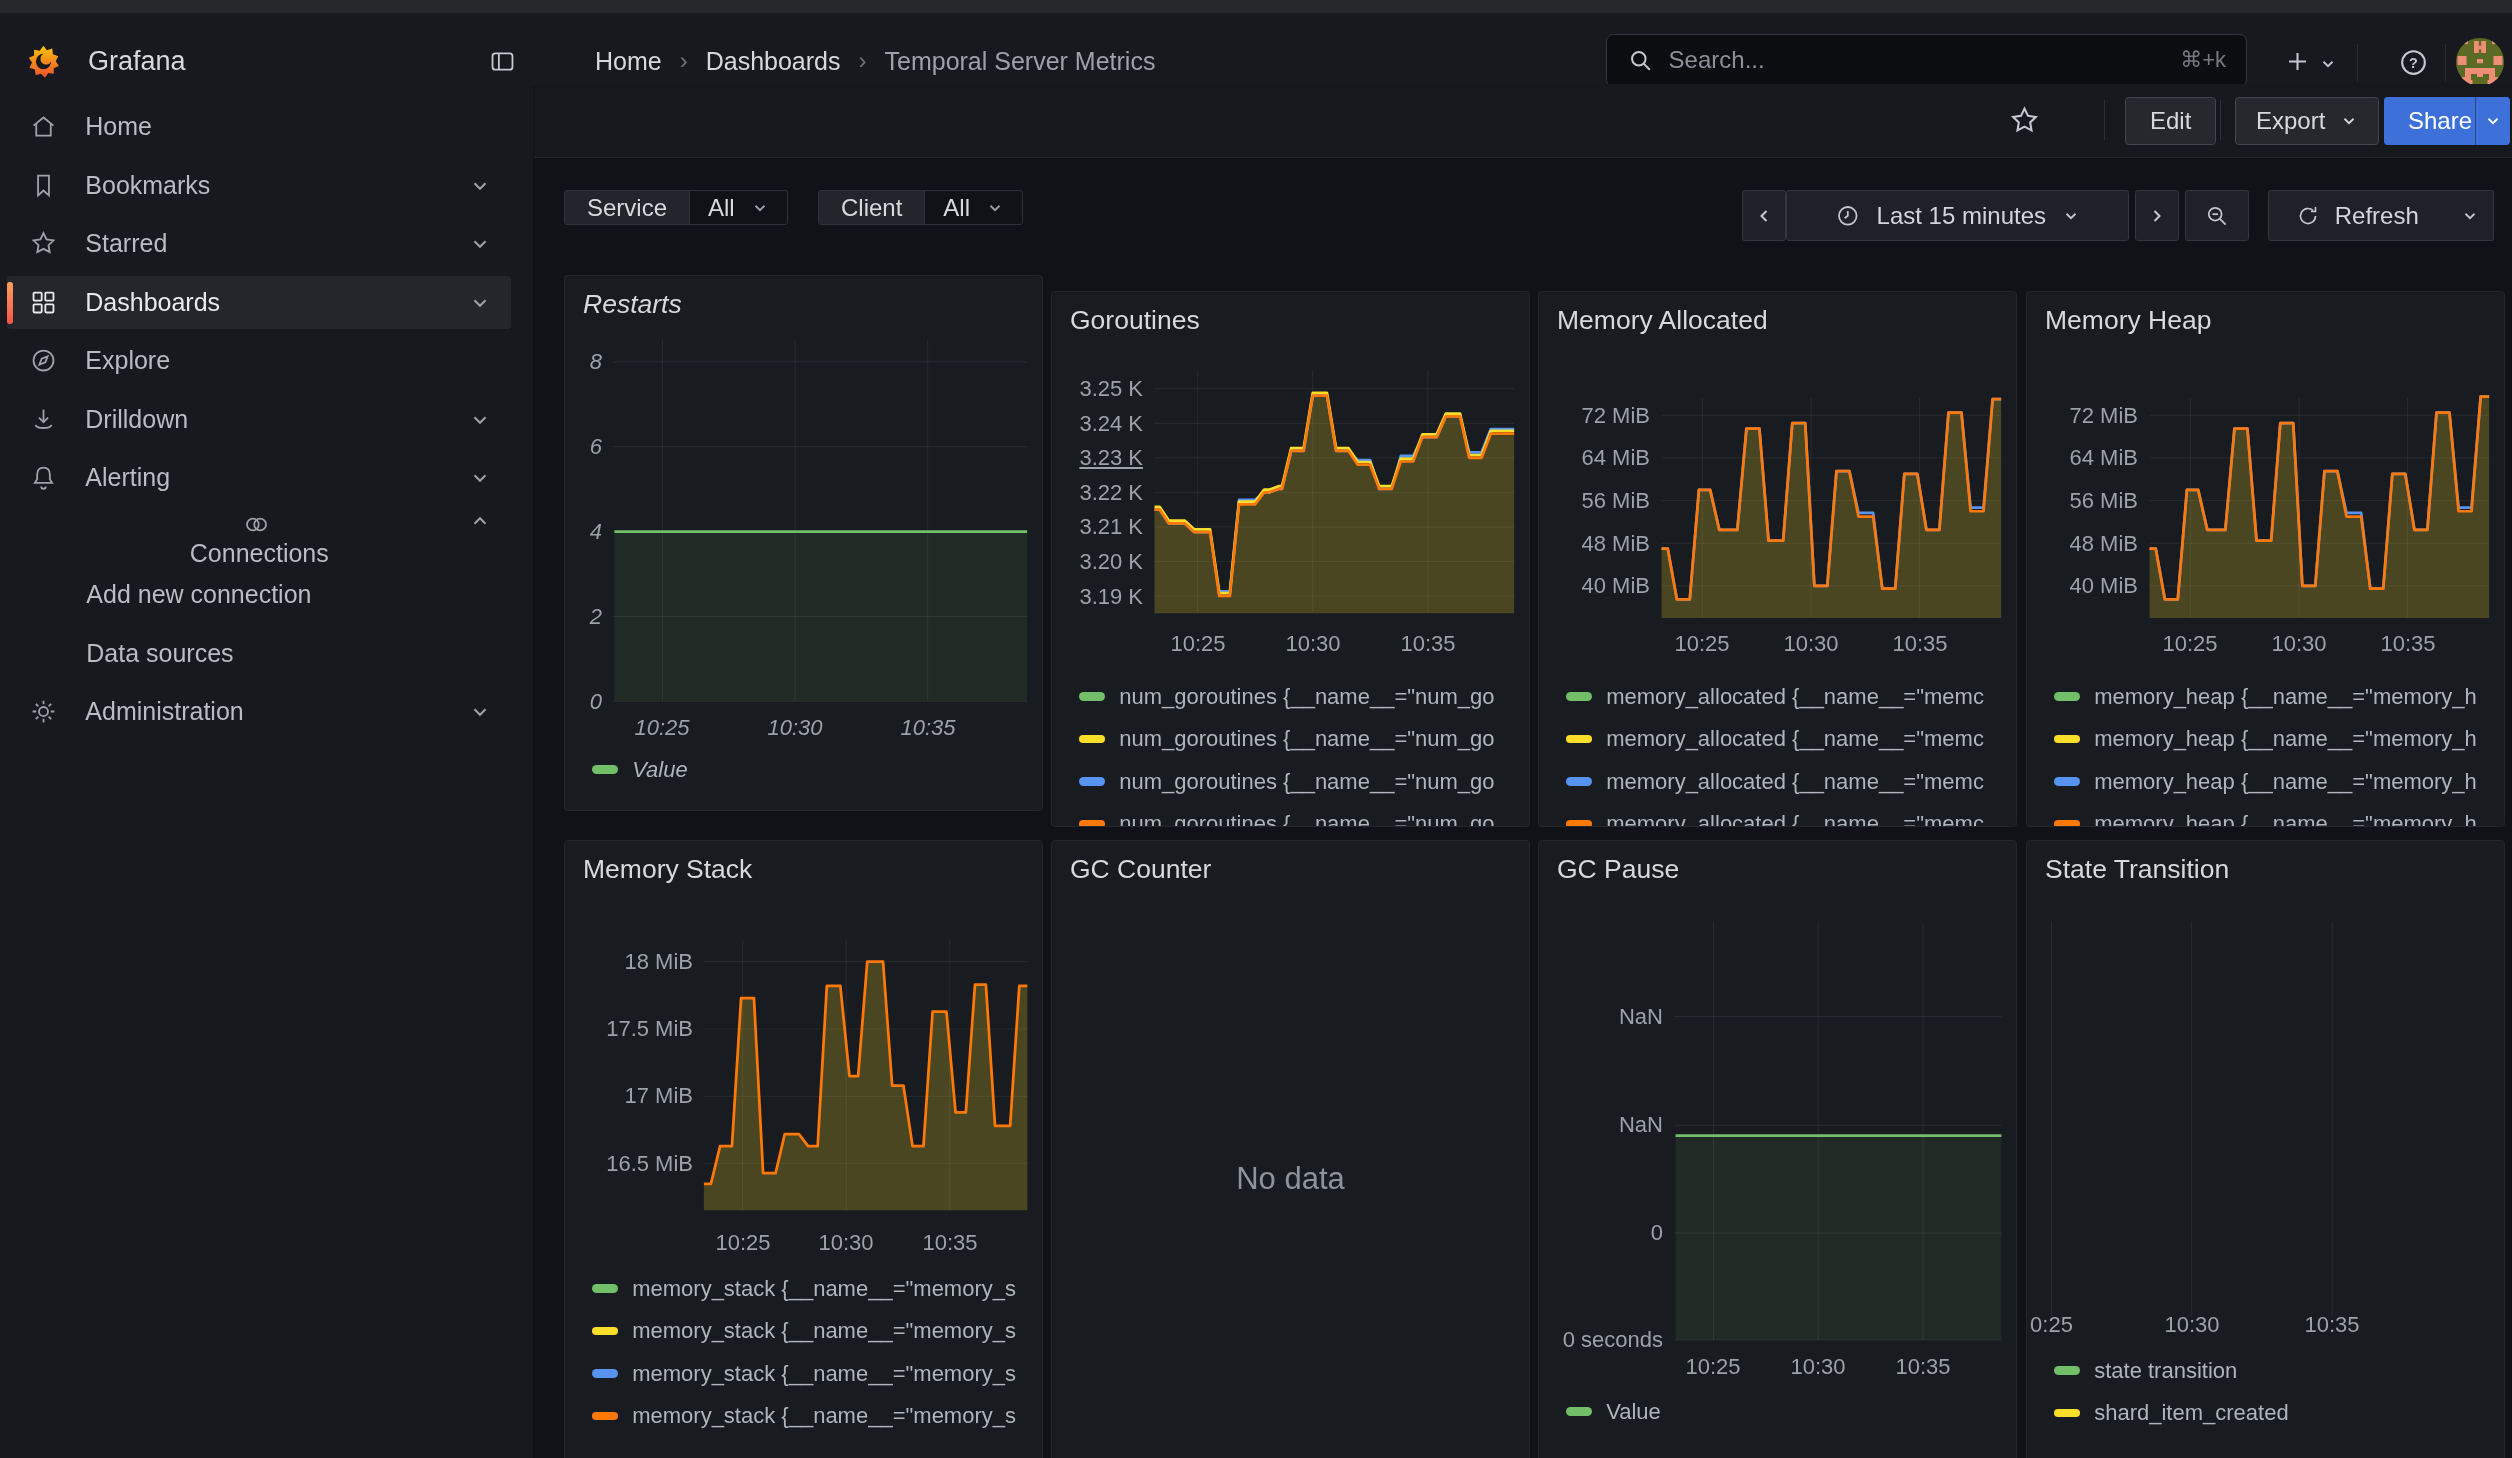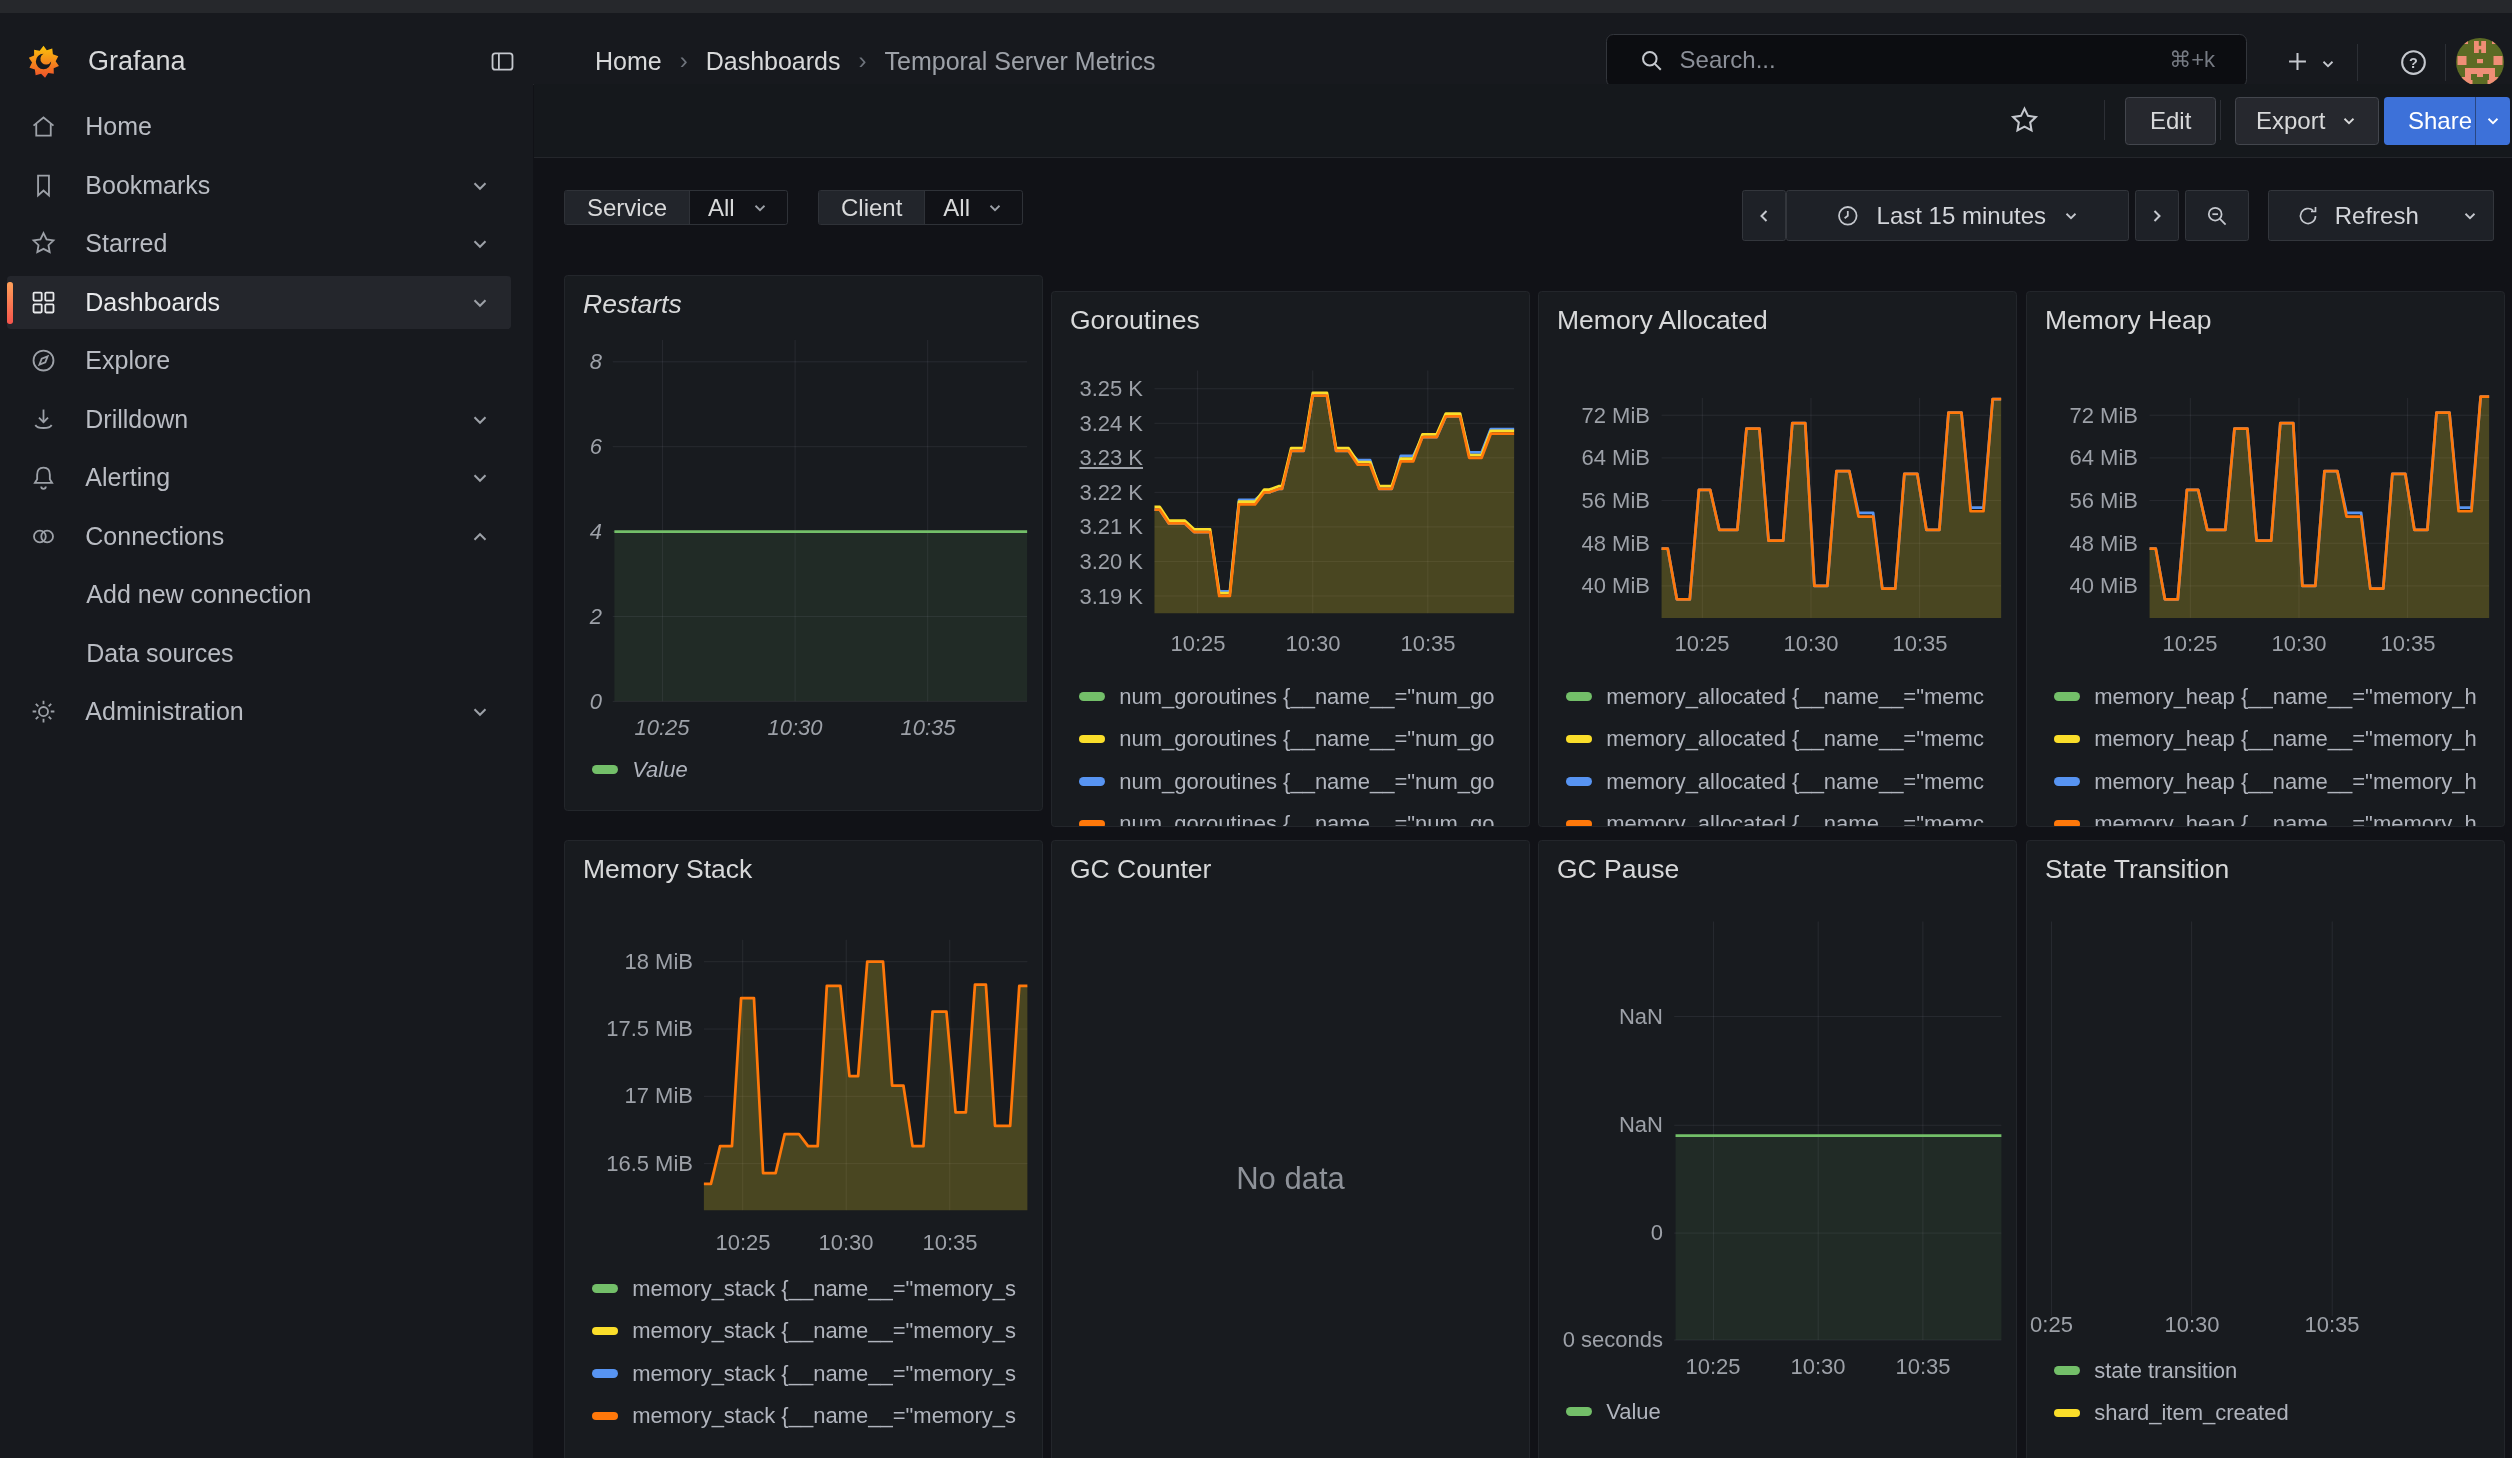--- a/index.html
+++ b/index.html
@@ -7,21 +7,21 @@
   .abs{position:absolute;}
   
   #topstrip{left:0;top:0;width:2512px;height:12.8px;background:#26282c;}
   #header{left:0;top:12.8px;width:2512px;height:71px;background:#17191e;border-bottom:0.9px solid #24262b;}
   .brand{left:88px;top:33px;font-size:27px;font-weight:500;color:#d8d9da;}
   .icn{color:#c5c8ce;}
   .breadcrumb{left:595px;top:12.8px;height:71px;display:flex;align-items:center;gap:18px;font-size:25px;}
   .crumb{color:#d8d9da;}
   .crumb.current{color:#9da1a8;}
   .crumb-sep{color:#6e737c;font-size:24px;}
-  #searchbox{left:1606px;top:21px;width:641px;height:53px;background:#0c0d11;border:0.9px solid #33363c;border-radius:7.3px;display:flex;align-items:center;box-sizing:border-box;padding:0 31px;gap:14.6px;}
+  #searchbox{left:1606px;top:21px;width:641px;height:53px;background:#0c0d11;border:0.9px solid #33363c;border-radius:7.3px;display:flex;align-items:center;box-sizing:border-box;padding:0 20px;gap:14.6px;}
   #search-placeholder{color:#8b8f98;font-size:24px;flex:1;}
   #search-shortcut{color:#767a83;font-size:22px;}
   .hdr-div{width:0.9px;height:37px;background:#2c2f35;top:31px;}
   
   #subtoolbar{left:534px;top:84px;width:1979px;height:73px;background:#15181c;border-bottom:0.9px solid #24262b;}
   .btn{position:absolute;top:97px;height:48px;border-radius:3.7px;font-size:24px;font-weight:500;display:flex;align-items:center;box-sizing:border-box;cursor:pointer;}
   .btn-dark{background:#26282e;border:0.9px solid #43464d;color:#d8d9da;}
   .btn-blue{background:#3d71d9;color:#ffffff;border:none;}
   .tb-div{position:absolute;top:100px;width:0.9px;height:40px;background:#2c2f35;}
   
@@ -253,21 +253,21 @@
             <path d="M13.5 26 a2.5 2.5 0 0 0 5 0"></path>
           </svg>
         </span>
       <span>Alerting</span>
       <span class="chev">
           <svg class="sicon" width="22" height="22" viewBox="0 0 24 24" fill="none" stroke="currentColor" stroke-width="2.2">
             <path d="M6 9 L12 15 L18 9"></path>
           </svg>
         </span>
     </div>
-    <div class="nav-item" style="top:426px;">
+    <div class="nav-item" style="top:426px;flex-direction:column;">
       <span class="nico">
           <svg class="sicon" width="29" height="29" viewBox="0 0 32 32" fill="none" stroke="currentColor" stroke-width="2">
             <circle cx="12" cy="16" r="6.5"></circle>
             <circle cx="20" cy="16" r="6.5"></circle>
           </svg>
         </span>
       <span>Connections</span>
       <span class="chev">
           <svg class="sicon" width="22" height="22" viewBox="0 0 24 24" fill="none" stroke="currentColor" stroke-width="2.2">
             <path d="M6 15 L12 9 L18 15"></path>

